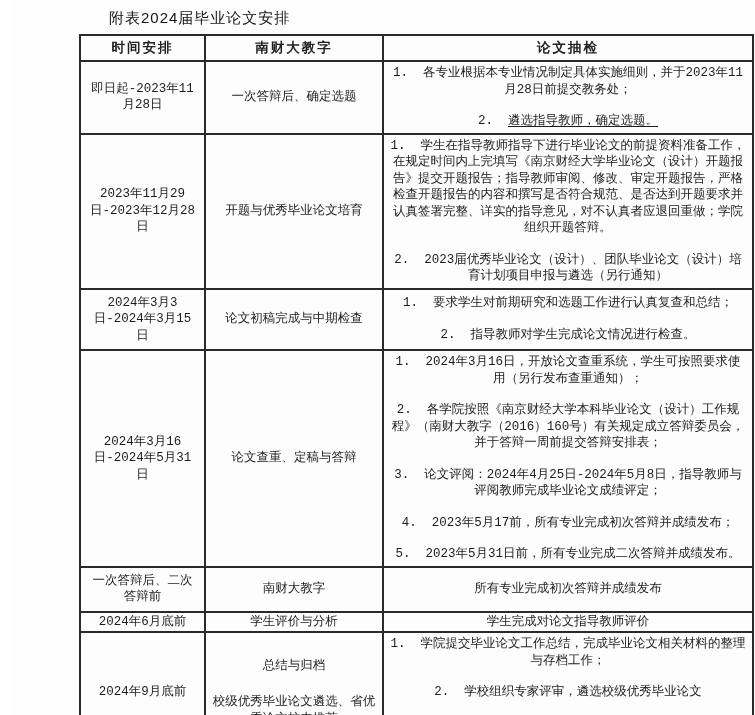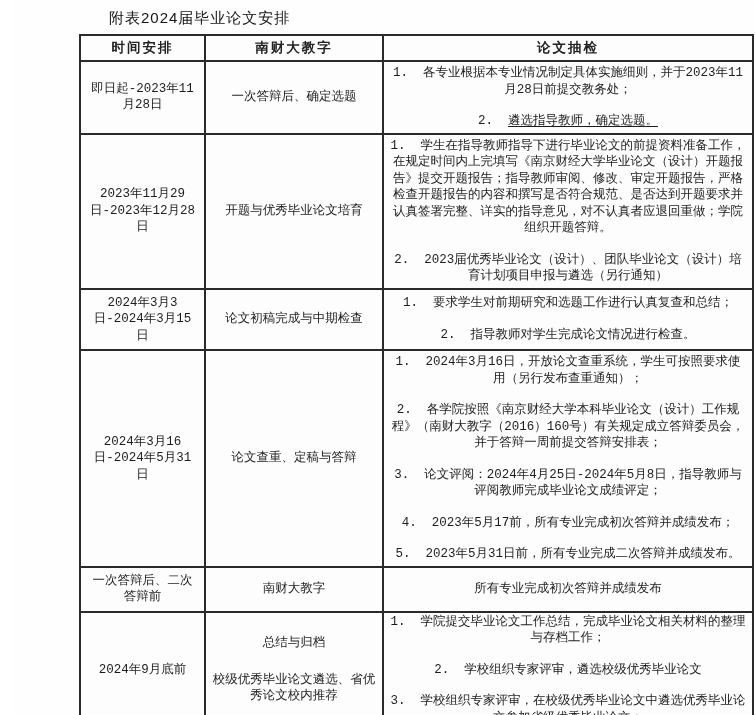--- a/index.html
+++ b/index.html
@@ -146,20 +146,29 @@
         <tr class="data-row">
     <td class="time-cell">一次答辩后、二次答辩前</td>
     <td class="task-cell">
             <p class="task-line">南财大教字</p>
           </td>
     <td class="content-cell">
             <p class="content-item">所有专业完成初次答辩并成绩发布</p>
           </td>
   </tr>
         <tr class="data-row">
+    <td class="time-cell">2024年6月底前</td>
+    <td class="task-cell">
+            <p class="task-line">学生评价与分析</p>
+          </td>
+    <td class="content-cell">
+            <p class="content-item">学生完成对论文指导教师评价</p>
+          </td>
+  </tr>
+        <tr class="data-row">
     <td class="time-cell">2024年9月底前</td>
     <td class="task-cell">
             <p class="task-line">总结与归档</p>
             <p class="task-line">校级优秀毕业论文遴选、省优秀论文校内推荐</p>
           </td>
     <td class="content-cell">
             <p class="content-item">1.&nbsp; 学院提交毕业论文工作总结，完成毕业论文相关材料的整理与存档工作；</p>
             <p class="content-item">2.&nbsp; 学校组织专家评审，遴选校级优秀毕业论文</p>
             <p class="content-item">3.&nbsp; 学校组织专家评审，在校级优秀毕业论文中遴选优秀毕业论文参加省级优秀毕业论文；</p>
           </td>

